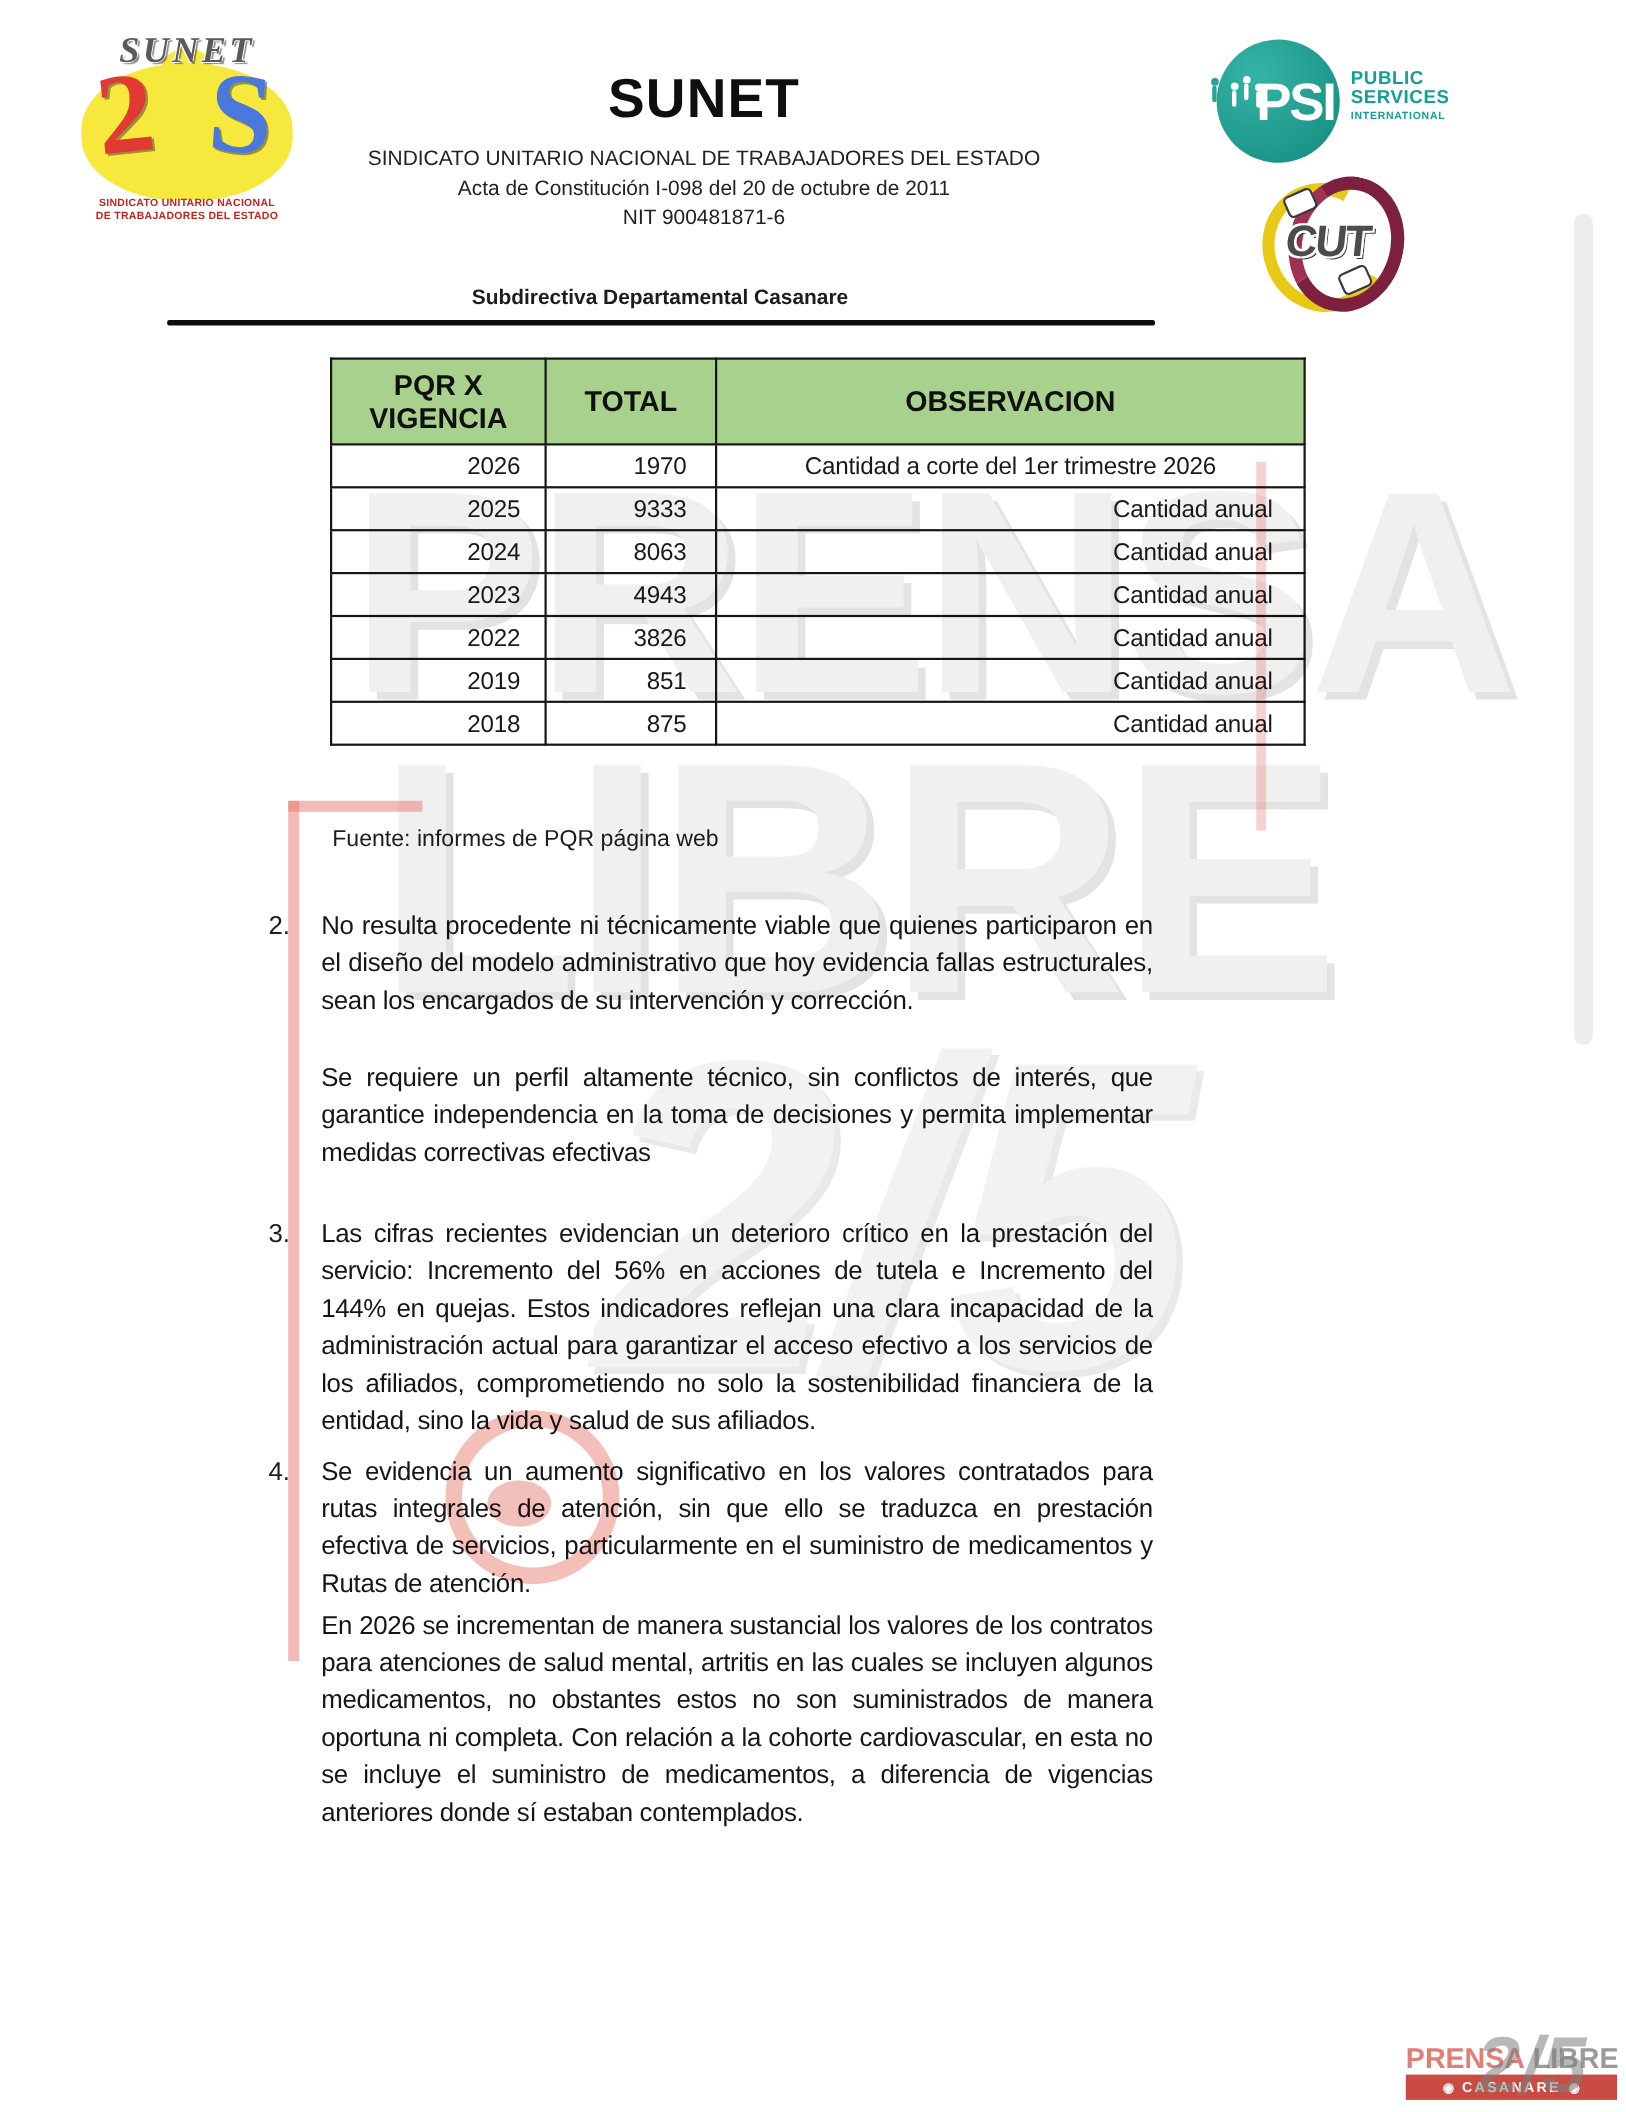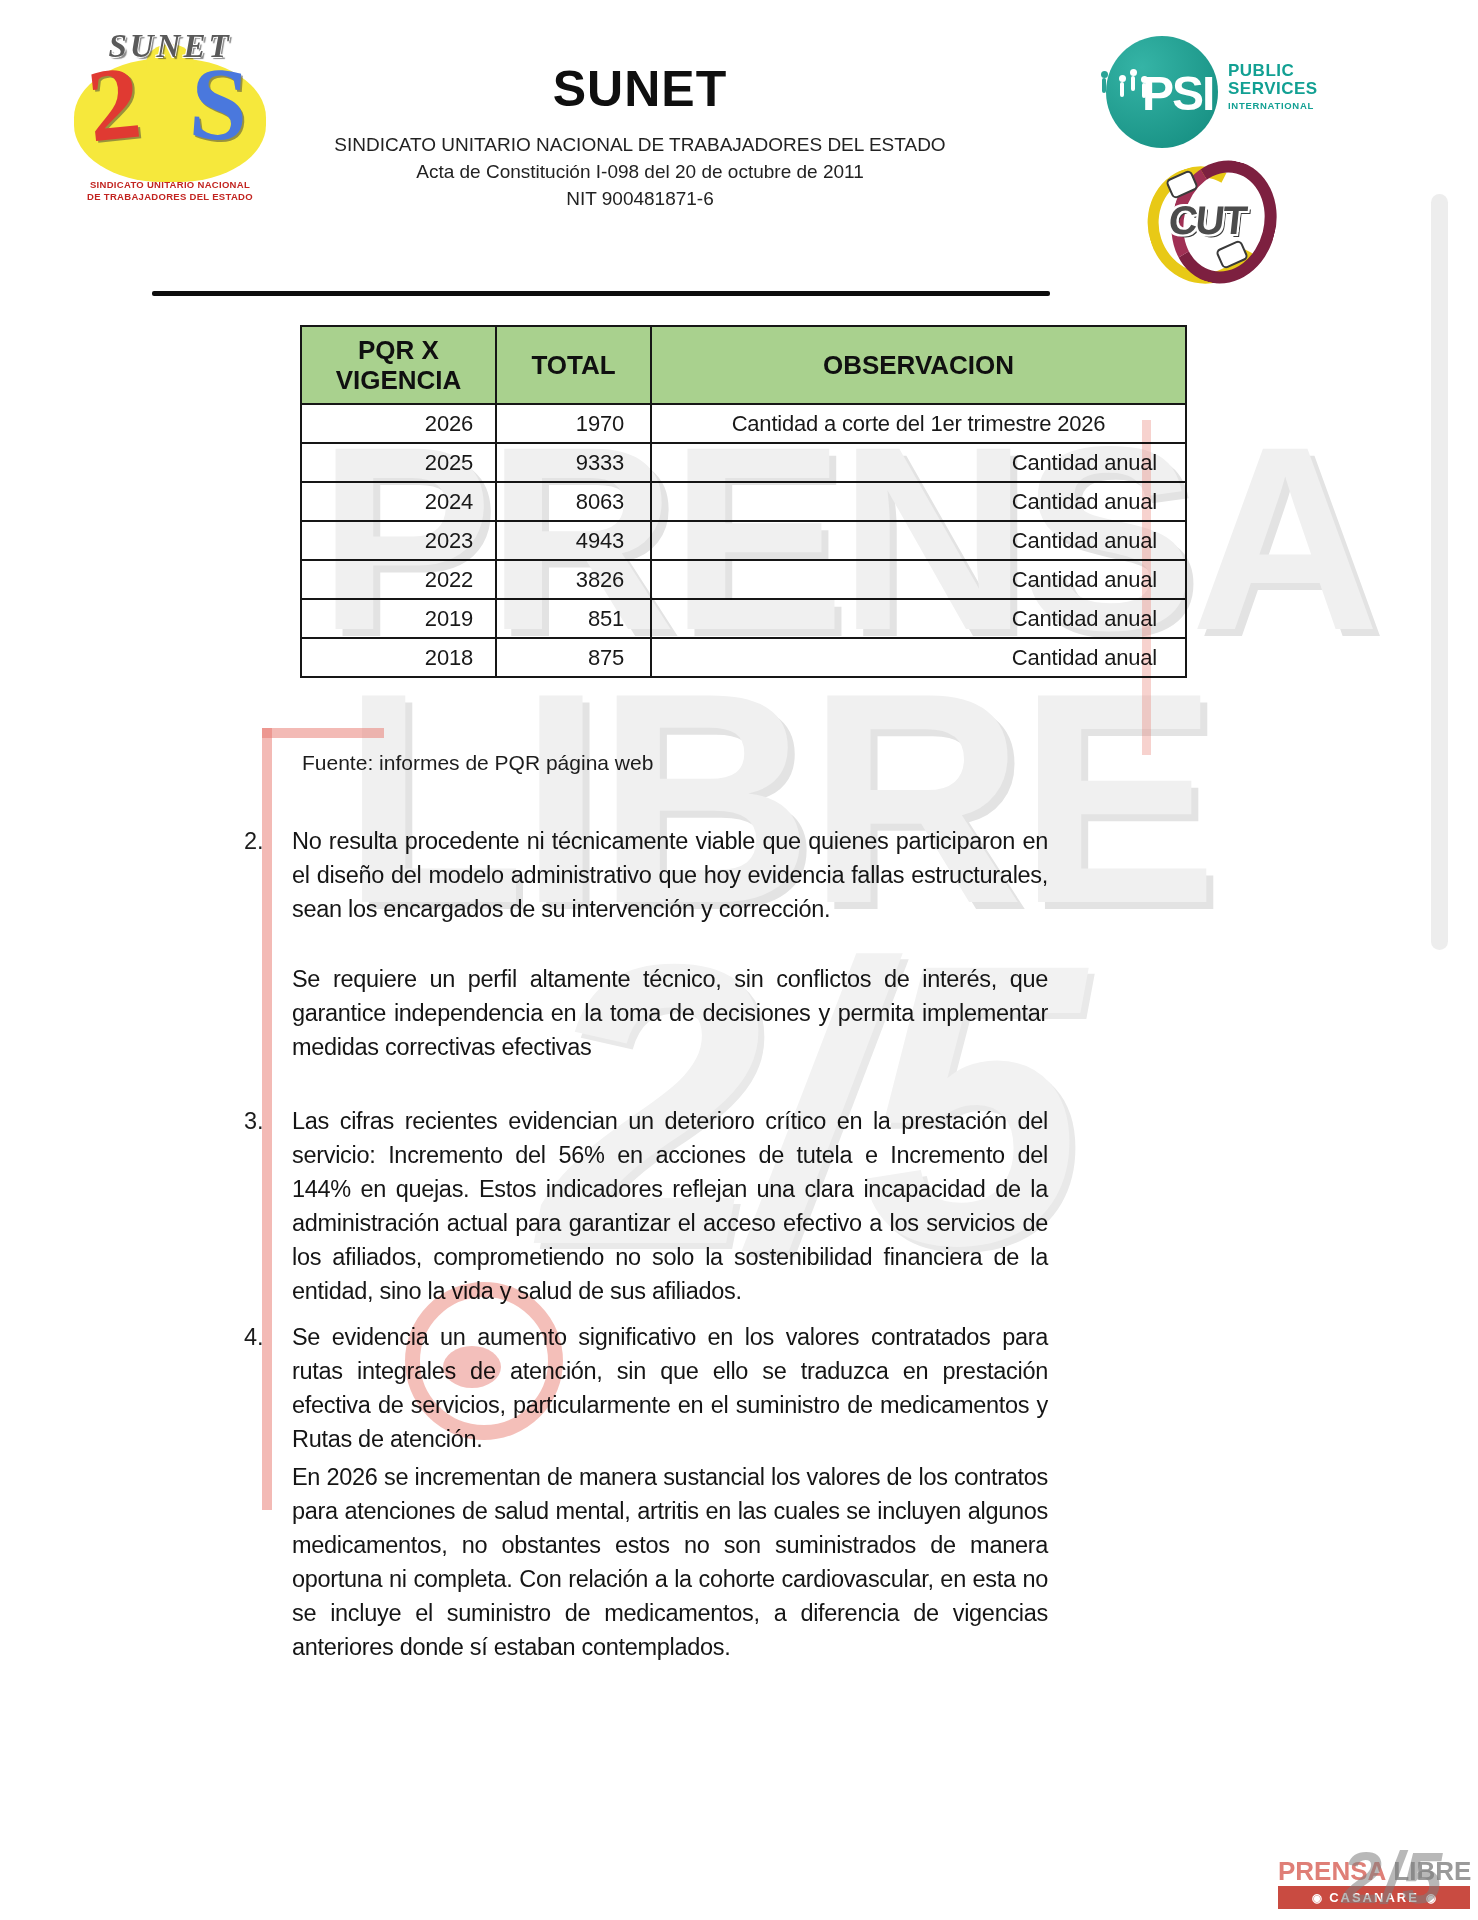--- a/index.html
+++ b/index.html
@@ -137,20 +137,21 @@
   </div>
 
   <div class="logo-cut">
     <div class="cut-yellow"></div>
     <div class="cut-maroon"></div>
     <div class="cut-fist f1"></div>
     <div class="cut-fist f2"></div>
     <div class="cut-word">CUT</div>
   </div>
 
+  <div class="subdirectiva">Subdirectiva Departamental Casanare</div>
   <div class="rule"></div>
 
   <table class="pqr-table">
     <colgroup>
         <col class="col-vig">
         <col class="col-tot">
         <col class="col-obs">
       </colgroup>
     <thead>
       <tr>

